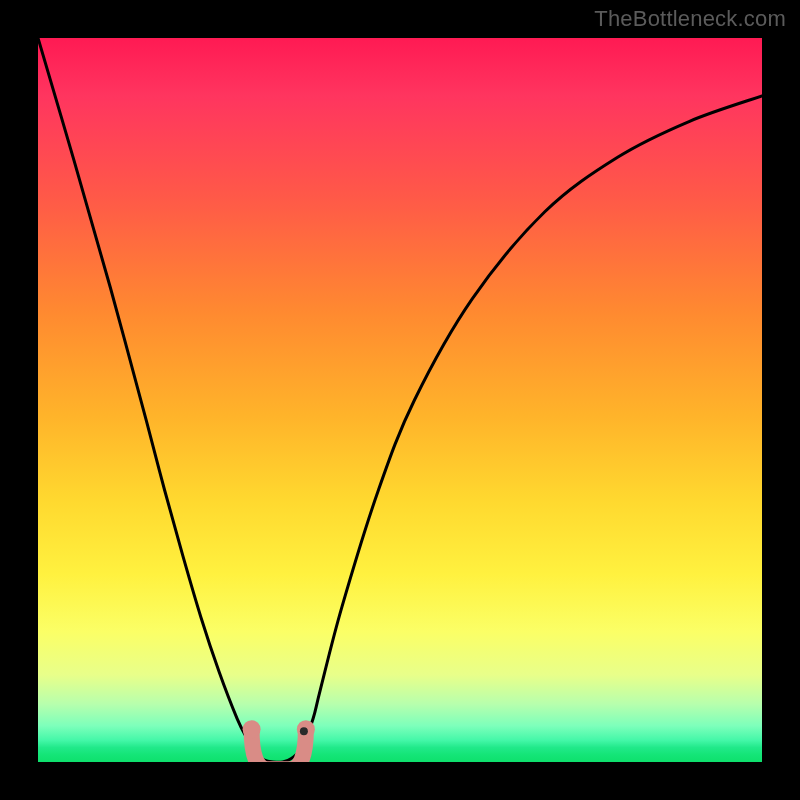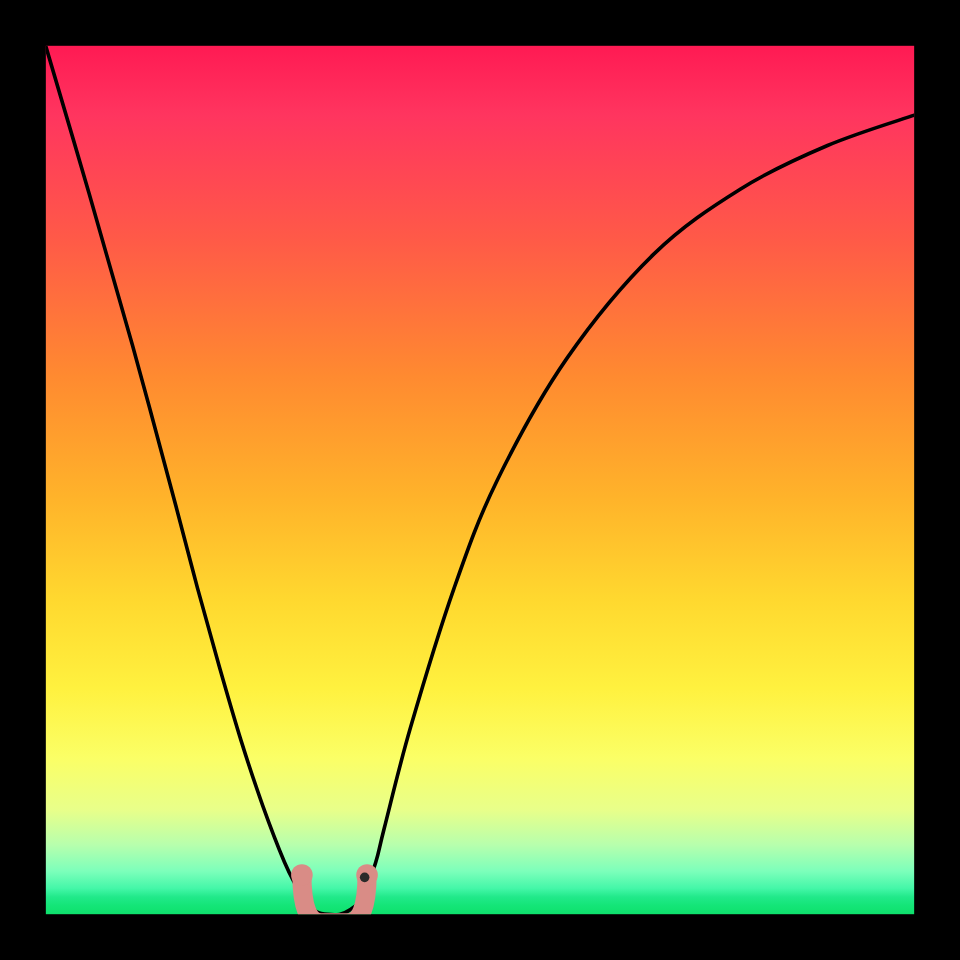--- a/index.html
+++ b/index.html
@@ -63,20 +63,21 @@
     font-family: Arial, Helvetica, sans-serif;
     letter-spacing: 0.2px;
     user-select: none;
   }
 </style>
 </head>
 <body>
 
 <div class="stage">
 
+  <div class="watermark">TheBottleneck.com</div>
 
   <div class="plot-area">
     <div class="gradient"></div>
 
     <svg class="curve-svg" viewBox="0 0 724 724" preserveAspectRatio="none">
       <g id="curve-group">
           <path d="M 0 0 C 6.033333333333334 20.51333333333334, 24.133333333333333 81.45000000000005, 36.2 123.08000000000004 C 48.26666666666667 164.71000000000004, 60.33333333333334 206.33999999999997, 72.4 249.77999999999997 C 84.46666666666667 293.21999999999997, 99.55 349.93333333333334, 108.6 383.72 C 117.64999999999999 417.5066666666667, 120.66666666666666 430.1766666666667, 126.69999999999999 452.5 C 132.73333333333332 474.8233333333333, 138.76666666666668 496.5433333333334, 144.8 517.6600000000001 C 150.83333333333334 538.7766666666668, 156.86666666666667 559.8933333333334, 162.9 579.2 C 168.93333333333334 598.5066666666667, 174.96666666666667 616.6066666666667, 181 633.5 C 187.03333333333333 650.3933333333333, 194.27333333333337 669.0966666666666, 199.10000000000002 680.56 C 203.92666666666668 692.0233333333333, 206.94333333333333 696.4879999999999, 209.95999999999998 702.28 C 212.97666666666663 708.072, 214.5453333333333 712.054, 217.2 715.312 C 219.85466666666667 718.57, 222.87133333333333 720.38, 225.888 721.828 C 228.90466666666669 723.276, 232.16266666666667 723.638, 235.3 724 C 238.43733333333336 724.362, 241.69533333333337 724.6033333333334, 244.71200000000002 724 C 247.72866666666667 723.3966666666666, 250.142 722.7933333333333, 253.39999999999998 720.38 C 256.65799999999996 717.9666666666667, 260.64 716.1566666666666, 264.26 709.52 C 267.88 702.8833333333333, 272.10333333333335 690.2133333333333, 275.12 680.56 C 278.13666666666666 670.9066666666666, 277.53333333333336 670.3033333333333, 282.36 651.6 C 287.18666666666667 632.8966666666668, 294.4266666666667 601.5233333333333, 304.08 568.34 C 313.7333333333333 535.1566666666668, 328.2133333333333 486.89, 340.28 452.5 C 352.34666666666664 418.11, 360.79333333333335 393.9766666666667, 376.48 362 C 392.1666666666667 330.0233333333333, 412.68 292.0133333333333, 434.4 260.64 C 456.11999999999995 229.26666666666665, 482.66666666666663 197.29, 506.79999999999995 173.76 C 530.9333333333333 150.23, 555.0666666666667 134.54333333333338, 579.2 119.46000000000004 C 603.3333333333334 104.37666666666671, 627.4666666666667 93.51666666666667, 651.6 83.25999999999999 C 675.7333333333333 73.00333333333332, 711.9333333333334 62.143333333333295, 724 57.91999999999996" fill="none" stroke="#000000" stroke-width="3" stroke-linecap="round"></path>
         </g>
       <g id="plateau-group">
           <path d="M 213.57999999999998 691.14 Q 213.57999999999998 731.14 229.57999999999998 731.14 L 251.88 731.14 Q 267.88 731.14 267.88 691.14" fill="none" stroke="#d98c86" stroke-width="16" stroke-linecap="round" stroke-linejoin="round"></path>

